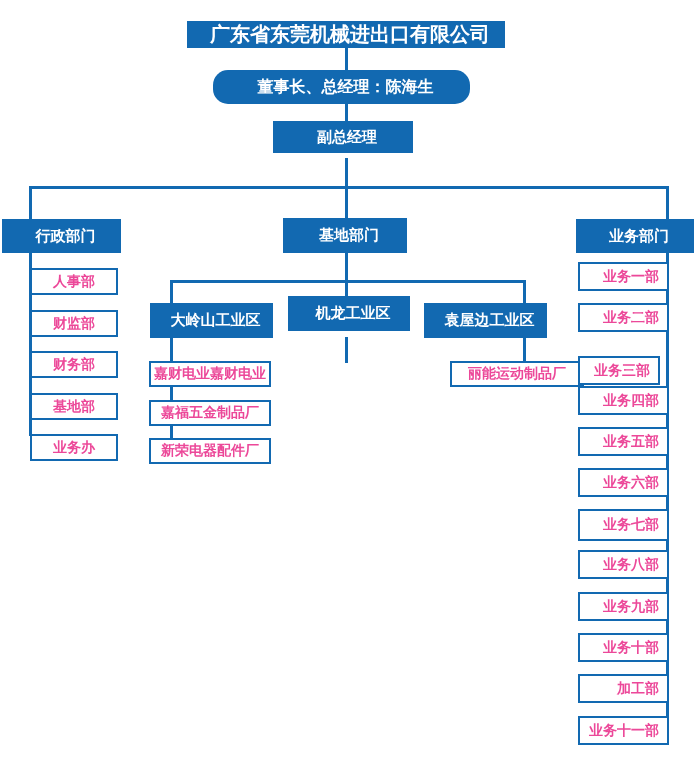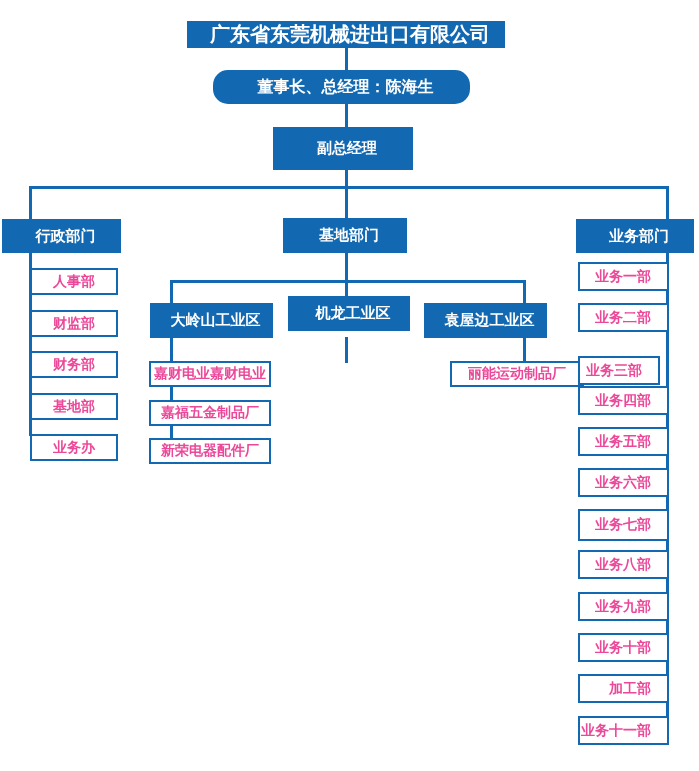--- a/index.html
+++ b/index.html
@@ -14,21 +14,21 @@
   }
   .blue{
     background:#1269b1;color:#ffffff;font-weight:bold;font-size:15px;padding-left:8px;
   }
   .white{
     background:#ffffff;border:2px solid #1269b1;color:#ec4899;
     font-weight:bold;font-size:14px;
   }
   .title{font-size:20px;}
   .chairman{font-size:16px;border-radius:15px;}
-  .r-align{justify-content:flex-end;padding-right:16px;}
+  .r-align{justify-content:flex-end;padding-right:8px;}
 </style>
 </head>
 <body>
 
 <div class="canvas">
 
   <div class="line" style="left:345px;top:47px;width:3px;height:24px"></div>
   <div class="line" style="left:345px;top:103px;width:3px;height:25px"></div>
   <div class="line" style="left:345px;top:158px;width:3px;height:61px"></div>
   <div class="line" style="left:29px;top:186px;width:640px;height:3px"></div>
@@ -40,21 +40,21 @@
   <div class="line" style="left:170px;top:280px;width:356px;height:3px"></div>
   <div class="line" style="left:170px;top:280px;width:3px;height:25px"></div>
   <div class="line" style="left:345px;top:280px;width:3px;height:25px"></div>
   <div class="line" style="left:523px;top:280px;width:3px;height:26px"></div>
   <div class="line" style="left:170px;top:337px;width:3px;height:103px"></div>
   <div class="line" style="left:345px;top:337px;width:3px;height:26px"></div>
   <div class="line" style="left:523px;top:337px;width:3px;height:26px"></div>
 
   <div class="node blue title" style="left:187px;top:21px;width:318px;height:27px">广东省东莞机械进出口有限公司</div>
   <div class="node blue chairman" style="left:213px;top:70px;width:257px;height:34px">董事长、总经理：陈海生</div>
-  <div class="node blue" style="left:273px;top:127px;width:140px;height:43px">副总经理</div>
+  <div class="node blue" style="left:273px;top:121px;width:140px;height:32px">副总经理</div>
 
   <div class="node blue" style="left:2px;top:219px;width:119px;height:34px">行政部门</div>
   <div class="node white" style="left:30px;top:268px;width:88px;height:27px">人事部</div>
   <div class="node white" style="left:30px;top:310px;width:88px;height:27px">财监部</div>
   <div class="node white" style="left:30px;top:351px;width:88px;height:27px">财务部</div>
   <div class="node white" style="left:30px;top:393px;width:88px;height:27px">基地部</div>
   <div class="node white" style="left:30px;top:434px;width:88px;height:27px">业务办</div>
 
   <div class="node blue" style="left:283px;top:218px;width:124px;height:35px">基地部门</div>
 

